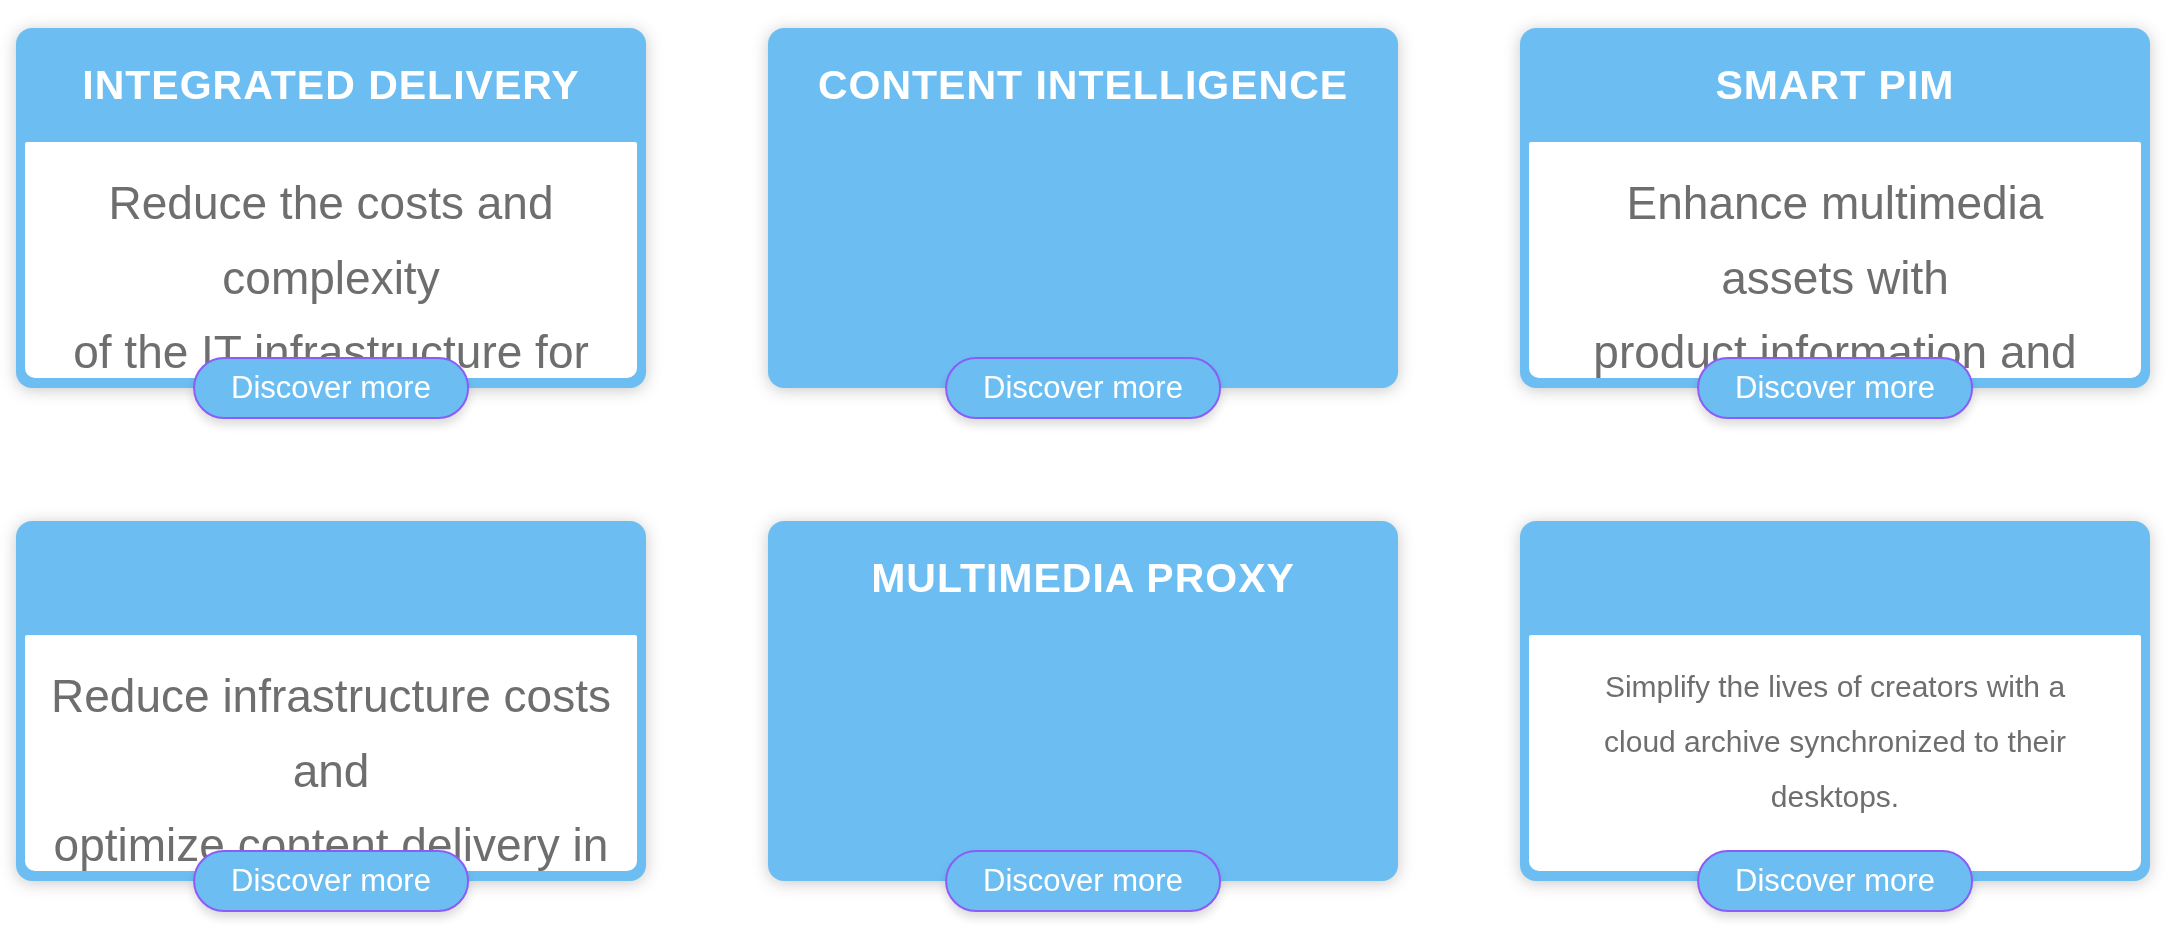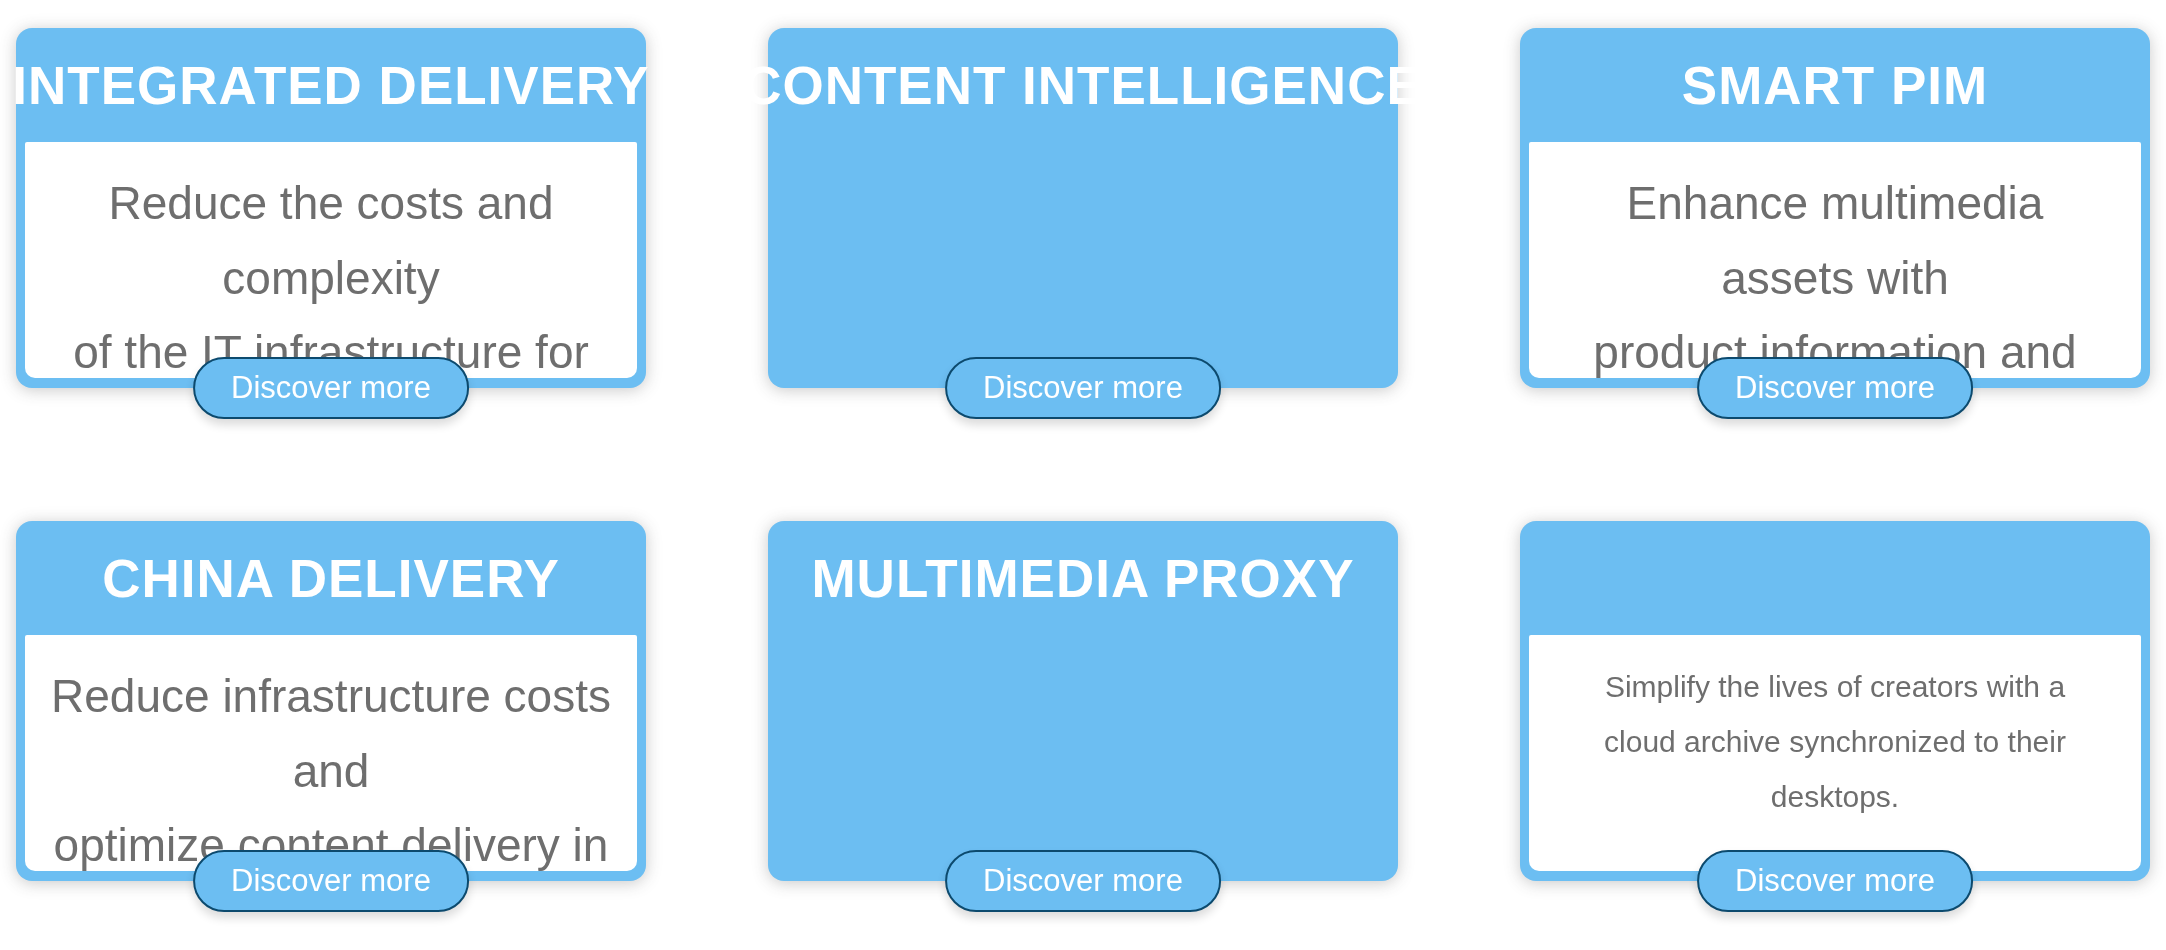--- a/index.html
+++ b/index.html
@@ -31,21 +31,21 @@
   }
   .card-header {
     height: 114px;
     display: flex;
     align-items: center;
     justify-content: center;
   }
   .card-title {
     margin: 0;
     color: #ffffff;
-    font-size: 53px;
+    font-size: 41px;
     font-weight: bold;
     letter-spacing: 1px;
     white-space: nowrap;
   }
   .card-body {
     position: absolute;
     left: 9px;
     right: 9px;
     top: 114px;
     bottom: 10px;
@@ -68,21 +68,21 @@
     line-height: 1.84;
   }
   .discover-btn {
     position: absolute;
     left: 50%;
     bottom: 0;
     transform: translate(-50%, 50%);
     height: 62px;
     padding: 0 36px;
     background: #6cbef2;
-    border: 2px solid #0c4a6e;
+    border: 2px solid #8b5cf6;
     border-radius: 34px;
     color: #ffffff;
     font-size: 31px;
     font-family: inherit;
     line-height: 58px;
     white-space: nowrap;
     box-shadow: 0 6px 10px rgba(0, 0, 0, 0.14);
     cursor: pointer;
   }
 </style>
@@ -116,23 +116,20 @@
     </header>
     <div class="card-body">
       <p class="card-text">Enhance multimedia assets with
 product information and create
 complete catalogs.</p>
     </div>
     <button class="discover-btn">Discover more</button>
   </section>
 
   <section class="card">
-    <header class="card-header">
-      <h2 class="card-title">CHINA DELIVERY</h2>
-    </header>
     <div class="card-body">
       <p class="card-text">Reduce infrastructure costs and
 optimize content delivery in
 China.</p>
     </div>
     <button class="discover-btn">Discover more</button>
   </section>
 
   <section class="card">
     <header class="card-header">

